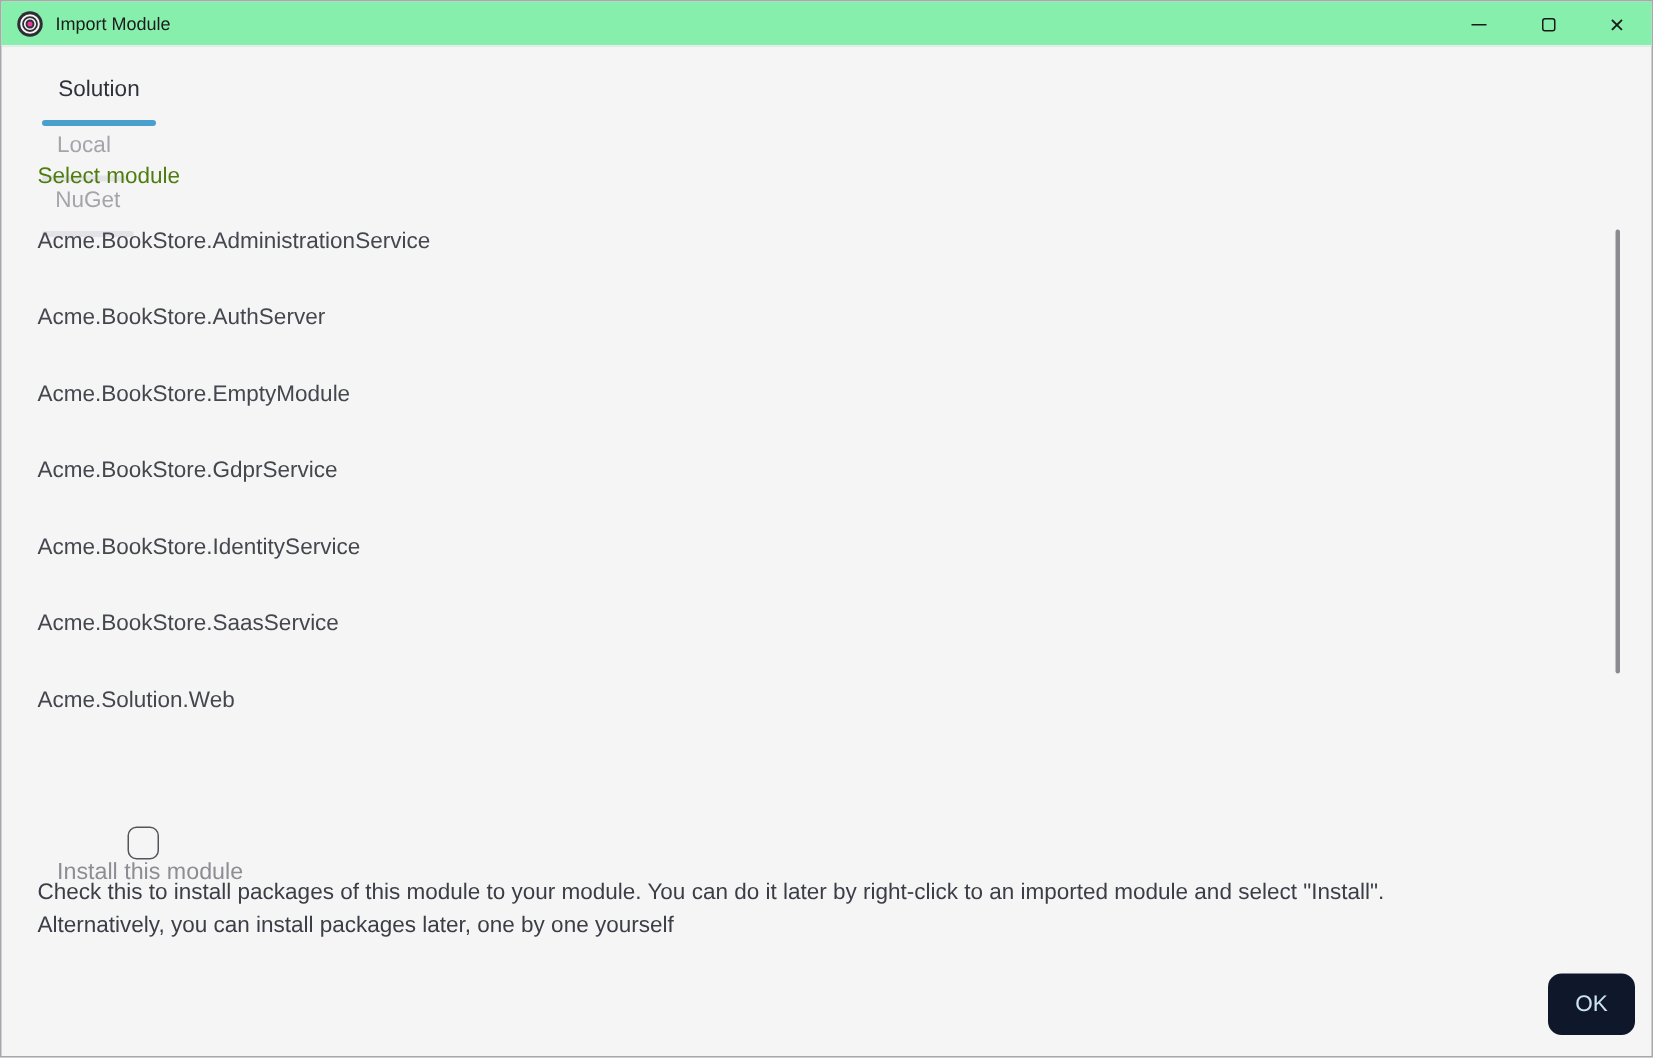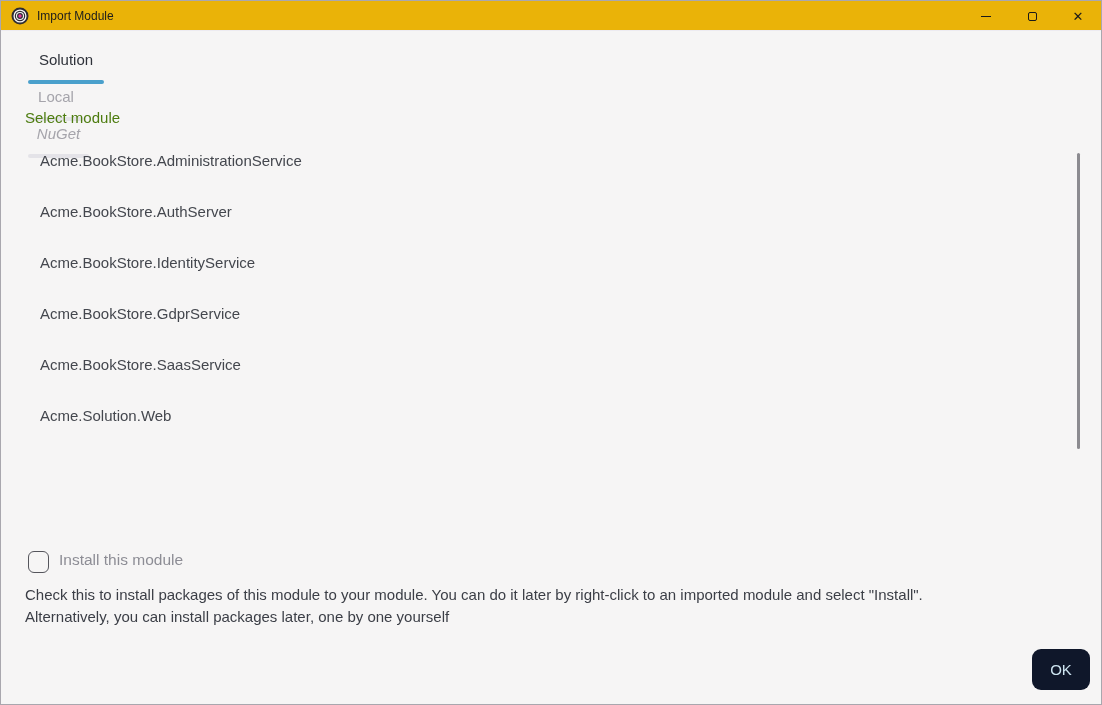--- a/index.html
+++ b/index.html
@@ -15,21 +15,21 @@
     height: 705px;
     background: #f6f5f5;
     border: 1px solid #a9a7ae;
   }
 
   
   .titlebar {
     position: absolute;
     top: 0; left: 0; right: 0;
     height: 30px;
-    background: #eab308;
+    background: #86efac;
     display: flex;
     align-items: center;
     border-bottom: 1px solid #edebf1;
   }
   .app-icon { margin-left: 10px; width: 18px; height: 18px; flex: 0 0 auto; }
   .titlebar-title {
     margin-left: 8px;
     font-size: 12px;
     color: #1c1c1c;
   }
@@ -68,41 +68,41 @@
   }
   .tab.active .tab-label { color: #2f323a; }
   .tab-underline {
     height: 4px;
     border-radius: 2px;
     background: #e4e3e8;
   }
   .tab.active .tab-underline { background: #4aa0cc; }
   .tab-solution { width: 76px; }
   .tab-local { width: 56px; }
-  .tab-nuget { width: 61px; font-style: italic; }
+  .tab-nuget { width: 61px; }
 
   
   .select-label {
     position: absolute;
     top: 108px; left: 24px;
     font-size: 15px;
     color: #4d7c0f;
   }
   .module-list {
     position: absolute;
     top: 134px; left: 0;
     width: 1070px;
     height: 394px;
     overflow: hidden;
   }
   .module-item {
     height: 51px;
     display: flex;
     align-items: center;
-    padding-left: 39px;
+    padding-left: 24px;
     font-size: 15px;
     color: #44474e;
     cursor: default;
   }
   .scrollbar-track {
     position: absolute;
     top: 140px; right: 20px;
     width: 5px; height: 388px;
   }
   .scrollbar-thumb {
@@ -111,21 +111,22 @@
     width: 3px; height: 296px;
     background: #8c8b90;
     border-radius: 2px;
   }
 
   
   .checkbox-row {
     position: absolute;
     top: 550px; left: 27px;
     display: flex;
-    align-items: flex-start;
+    align-items: center;
+    flex-direction: column;
   }
   .checkbox {
     width: 21px; height: 22px;
     border: 1.5px solid #55555c;
     border-radius: 6px;
     background: transparent;
   }
   .checkbox-label {
     margin-left: 10px;
     font-size: 15.5px;
@@ -203,22 +204,23 @@
       <span class="tab-label">NuGet</span>
       <div class="tab-underline"></div>
     </div>
   </div>
 
   <div class="select-label">Select module</div>
 
   <div class="module-list">
     <div class="module-item">Acme.BookStore.AdministrationService</div>
     <div class="module-item">Acme.BookStore.AuthServer</div>
+    <div class="module-item">Acme.BookStore.EmptyModule</div>
+    <div class="module-item">Acme.BookStore.GdprService</div>
     <div class="module-item">Acme.BookStore.IdentityService</div>
-    <div class="module-item">Acme.BookStore.GdprService</div>
     <div class="module-item">Acme.BookStore.SaasService</div>
     <div class="module-item">Acme.Solution.Web</div>
   </div>
 
   <div class="scrollbar-track">
     <div class="scrollbar-thumb"></div>
   </div>
 
   <div class="checkbox-row">
     <div class="checkbox"></div>

